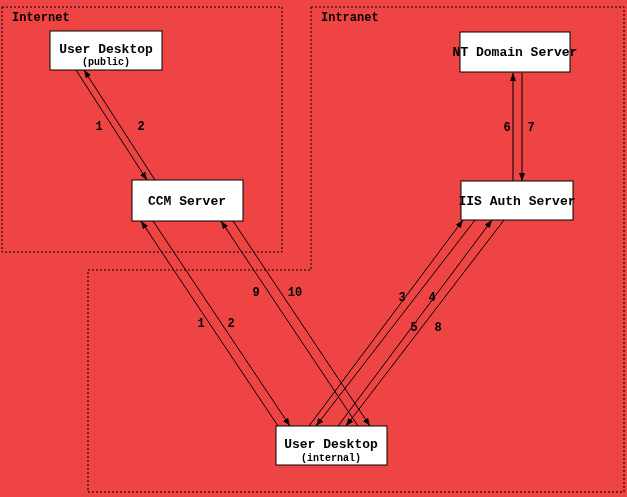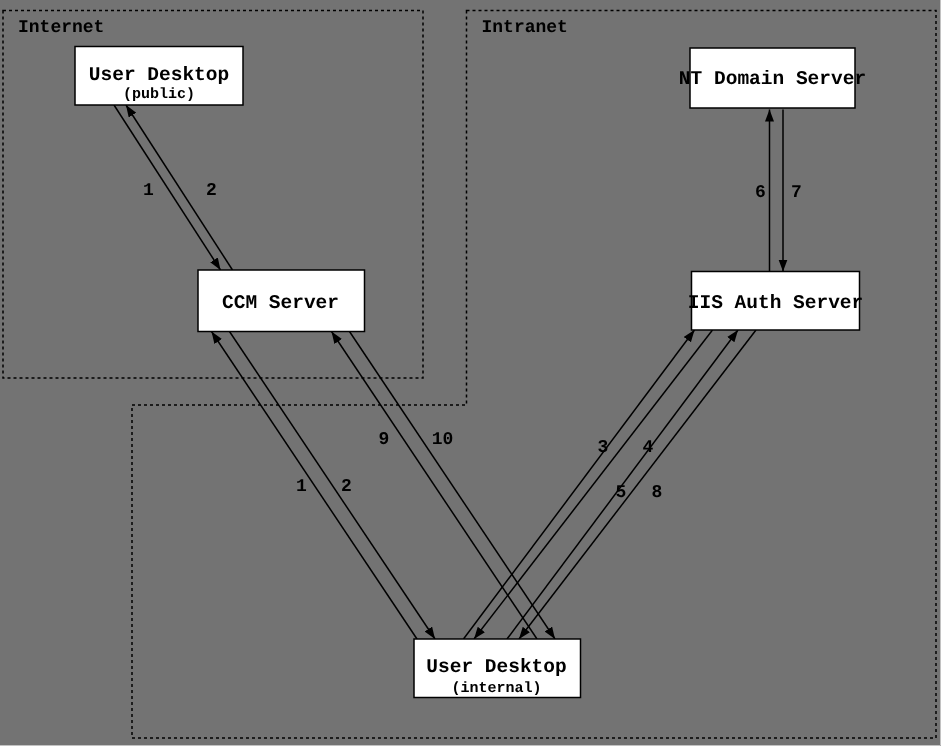--- a/index.html
+++ b/index.html
@@ -4,21 +4,21 @@
 <style>
   html, body {
     margin: 0;
     padding: 0;
     background: #ffffff;
   }
   .stage {
     position: relative;
     width: 627px;
     height: 497px;
-    background: #737373;
+    background: #ef4444;
     overflow: hidden;
   }
   svg { display: block; }
   .region-border {
     fill: none;
     stroke: #000000;
     stroke-width: 1;
     stroke-dasharray: 2,2;
   }
   .node-box {

